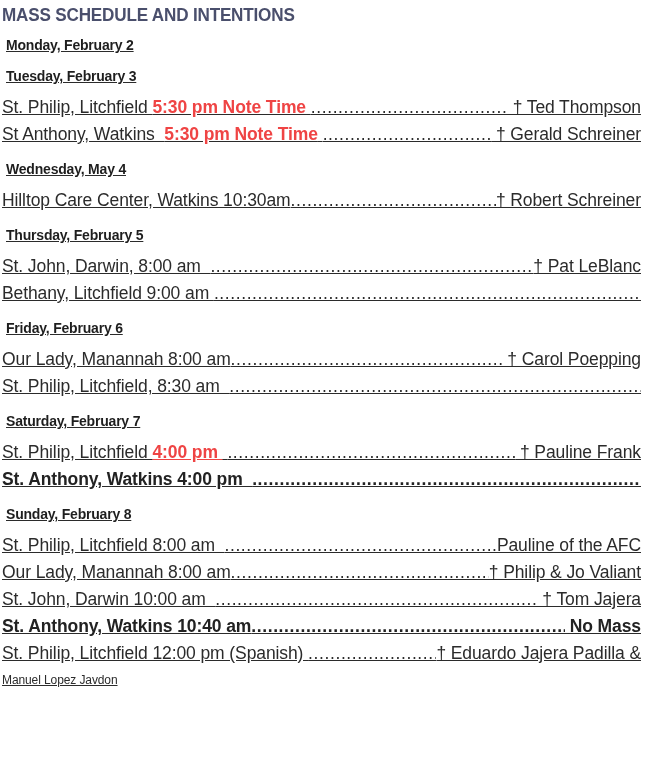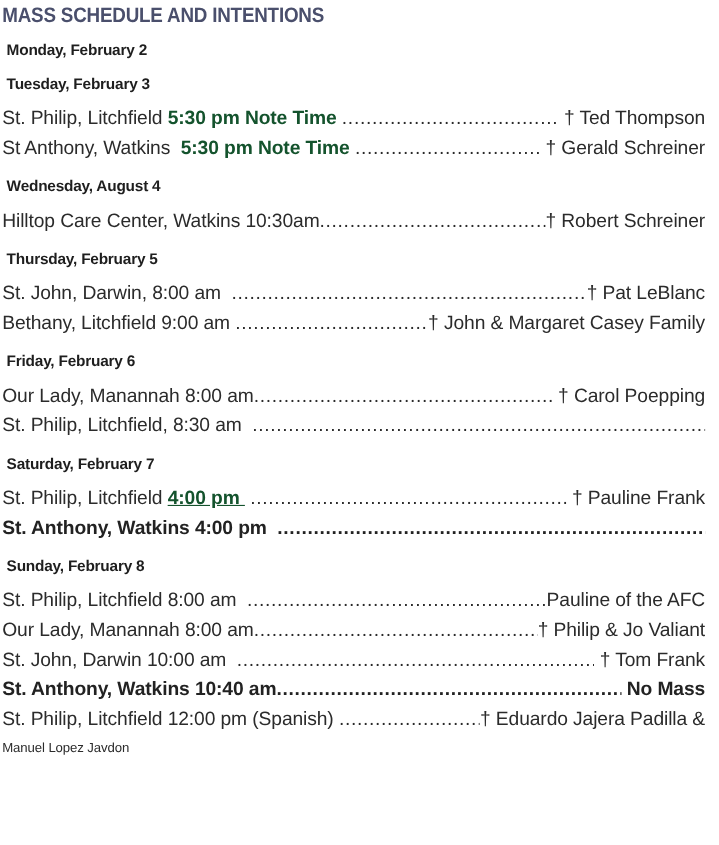--- a/index.html
+++ b/index.html
@@ -12,20 +12,21 @@
     height: 768px;
     overflow: hidden;
     font-family: "Liberation Sans", sans-serif;
     color: #2b2b2b;
     -webkit-font-smoothing: antialiased;
   }
   .page {
     padding: 4px 13px 0 2px;
     box-sizing: border-box;
     width: 654px;
+    text-decoration: underline;
   }
   .section-title {
     margin: 0 0 3px 0;
     font-size: 19px;
     font-weight: 700;
     letter-spacing: -0.2px;
     line-height: 21px;
     white-space: nowrap;
     display: inline-block;
     transform: scaleX(0.9);
@@ -45,21 +46,21 @@
   }
   .mass-line {
     display: flex;
     align-items: baseline;
     font-size: 17.5px;
     line-height: 27px;
     letter-spacing: -0.1px;
   }
   .mass-line .left { white-space: pre; flex: 0 0 auto; }
   .mass-line .right { white-space: pre; flex: 0 0 auto; }
-  .mass-line b { font-weight: 700; color: #14532d; }
+  .mass-line b { font-weight: 700; color: #ef4444; }
   .mass-line b.u { text-decoration: underline; }
   .leader {
     flex: 1 1 auto;
     overflow: hidden;
     white-space: nowrap;
     min-width: 6px;
   }
   .leader::after {
     content: "........................................................................................................................................................................";
     letter-spacing: 0.6px;
@@ -91,38 +92,37 @@
           <span class="leader"></span>
           <span class="right"> † Ted Thompson</span>
         </div>
         <div class="mass-line">
           <span class="left">St Anthony, Watkins &nbsp;<b>5:30 pm Note Time</b> </span>
           <span class="leader"></span>
           <span class="right"> † Gerald Schreiner</span>
         </div>
       </section>
       <section class="day-group">
-        <h2 class="day-header">Wednesday, August 4</h2>
+        <h2 class="day-header">Wednesday, May 4</h2>
         <div class="mass-line">
           <span class="left">Hilltop Care Center, Watkins 10:30am</span>
           <span class="leader"></span>
           <span class="right">† Robert Schreiner</span>
         </div>
       </section>
       <section class="day-group">
         <h2 class="day-header">Thursday, February 5</h2>
         <div class="mass-line">
           <span class="left">St. John, Darwin, 8:00 am &nbsp;</span>
           <span class="leader"></span>
           <span class="right">† Pat LeBlanc</span>
         </div>
         <div class="mass-line">
           <span class="left">Bethany, Litchfield 9:00 am </span>
           <span class="leader"></span>
-          <span class="right">† John &amp; Margaret Casey Family</span>
         </div>
       </section>
       <section class="day-group">
         <h2 class="day-header">Friday, February 6</h2>
         <div class="mass-line">
           <span class="left">Our Lady, Manannah 8:00 am</span>
           <span class="leader"></span>
           <span class="right"> † Carol Poepping</span>
         </div>
         <div class="mass-line">
@@ -150,21 +150,21 @@
           <span class="right">Pauline of the AFC</span>
         </div>
         <div class="mass-line">
           <span class="left">Our Lady, Manannah 8:00 am</span>
           <span class="leader"></span>
           <span class="right">† Philip &amp; Jo Valiant</span>
         </div>
         <div class="mass-line">
           <span class="left">St. John, Darwin 10:00 am &nbsp;</span>
           <span class="leader"></span>
-          <span class="right"> † Tom Frank</span>
+          <span class="right"> † Tom Jajera</span>
         </div>
         <div class="mass-line bold-line">
           <span class="left">St. Anthony, Watkins 10:40 am</span>
           <span class="leader"></span>
           <span class="right"> No Mass</span>
         </div>
         <div class="mass-line">
           <span class="left">St. Philip, Litchfield 12:00 pm (Spanish) </span>
           <span class="leader"></span>
           <span class="right">† Eduardo Jajera Padilla &amp;</span>

